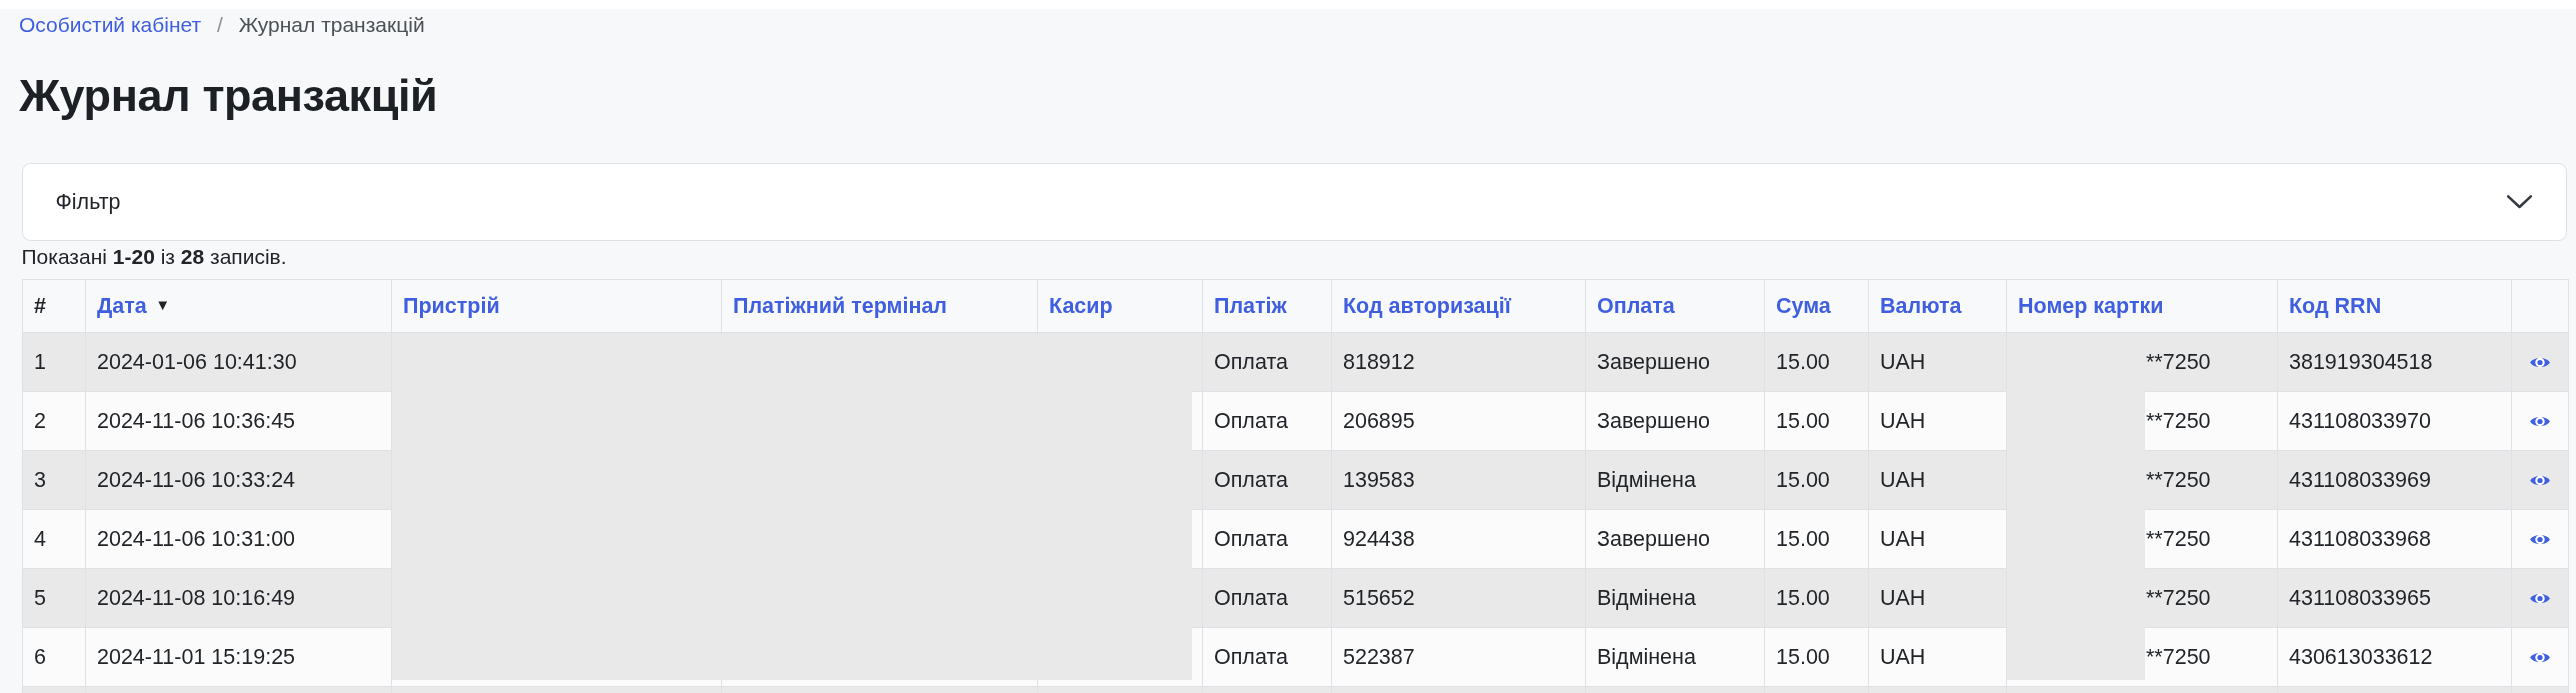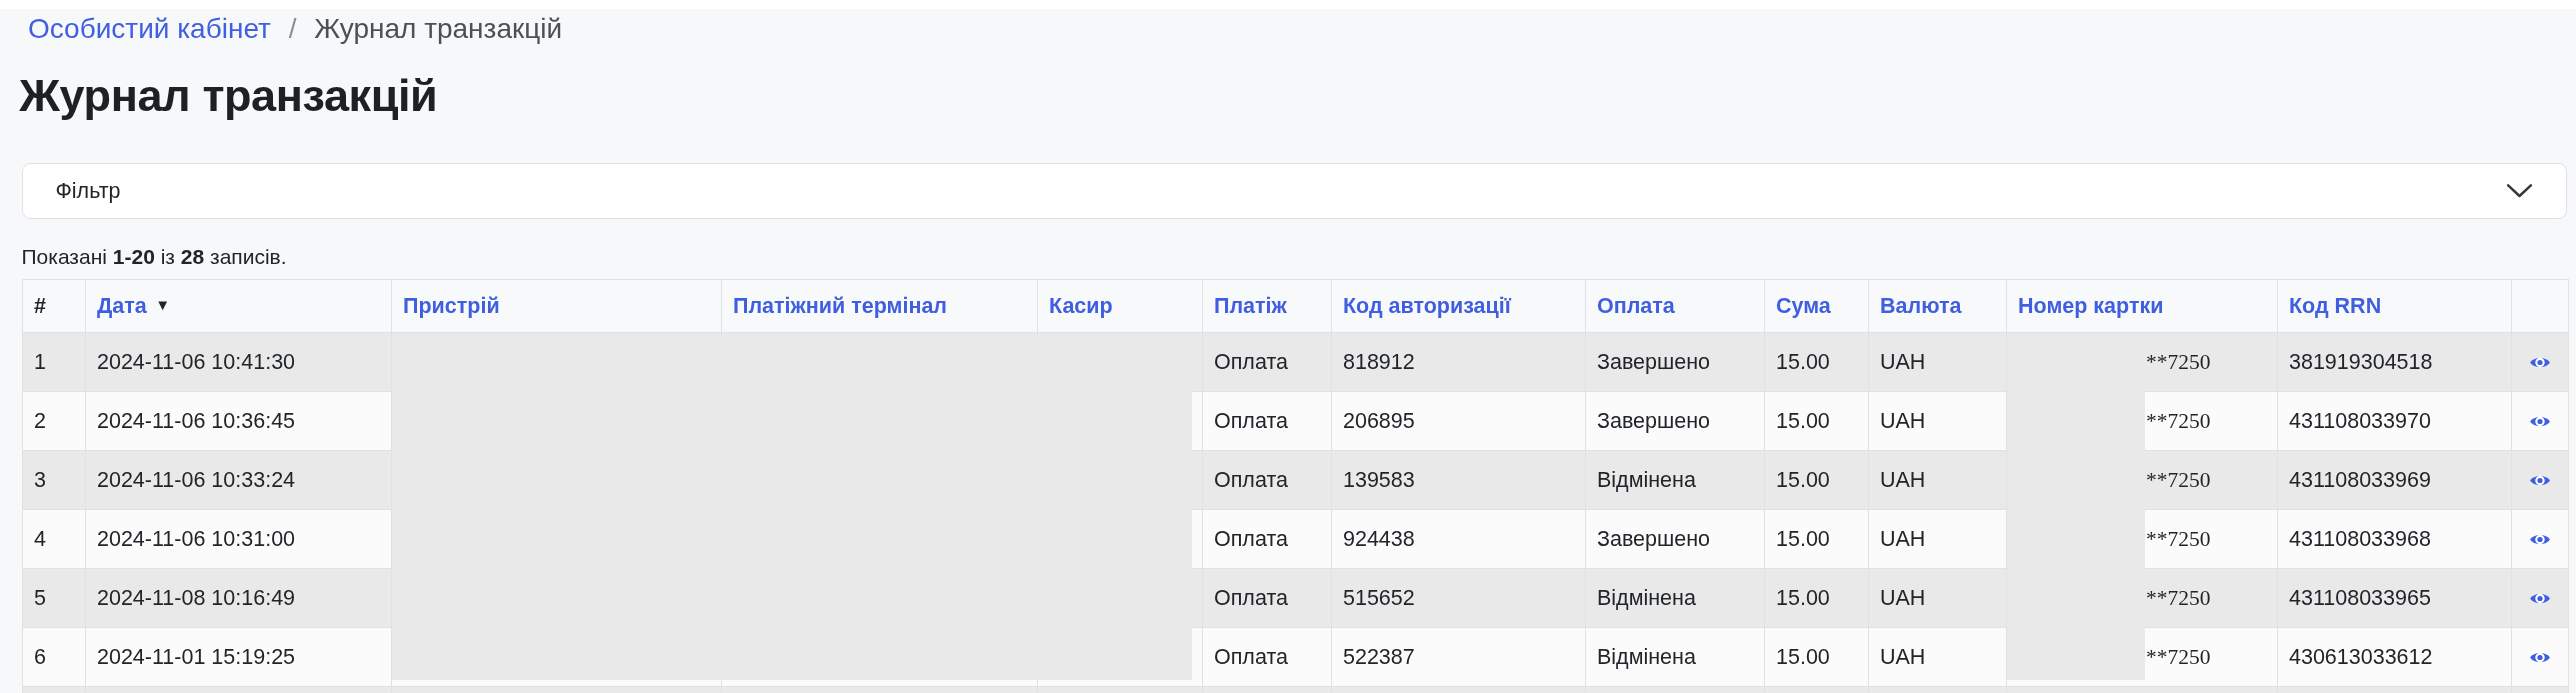--- a/index.html
+++ b/index.html
@@ -8,34 +8,34 @@
     width:2576px;height:693px;
     overflow:hidden;
     background:#f7f8f9;
     font-family:"Liberation Sans","DejaVu Sans",sans-serif;
     color:#212529;
     font-size:21.5px;
   }
   .top-strip{position:absolute;top:0;left:0;width:2576px;height:8.6px;background:#ffffff;}
 
   
-  .breadcrumb{position:absolute;top:13px;left:28px;font-size:28px;white-space:nowrap;}
+  .breadcrumb{position:absolute;top:13px;left:19px;font-size:21px;white-space:nowrap;}
   .breadcrumb a{color:#3f5fe0;text-decoration:none;cursor:pointer;}
   .breadcrumb .sep{color:#8a9097;margin:0 10px;}
   .breadcrumb .current{color:#4b5157;}
 
   
   h1.page-title{
     position:absolute;top:70px;left:19.3px;margin:0;
     font-size:45px;font-weight:700;letter-spacing:-0.4px;color:#1d2126;
   }
 
   
   .filter-box{
-    position:absolute;top:163px;left:21.5px;width:2545px;height:56px;
+    position:absolute;top:163px;left:21.5px;width:2545px;height:78px;
     box-sizing:border-box;background:#ffffff;
     border:1.4px solid #dde0e4;border-radius:8.6px;cursor:pointer;
   }
   .filter-label{position:absolute;left:33px;top:50%;transform:translateY(-50%);font-size:21.5px;color:#212529;}
   .filter-chevron{position:absolute;right:33px;top:50%;transform:translateY(-50%);}
 
   
   .summary{position:absolute;top:245px;left:21.5px;font-size:21px;color:#212529;}
   .summary b{font-weight:700;}
 
@@ -52,21 +52,21 @@
     font-size:21.5px;
   }
   .grid thead tr{height:53px;}
   .grid thead th{background:#f8f9fa;font-weight:700;color:#212529;}
   .grid thead th a{color:#3f5fe0;text-decoration:none;cursor:pointer;}
   .grid tbody tr{height:59px;}
   .grid tbody tr:nth-child(odd) td{background:#e9e9e9;}
   .grid tbody tr:nth-child(even) td{background:#fbfbfb;}
   .col-num{padding:0 8.6px;}
   .sort-caret{font-size:15px;margin-left:8.6px;color:#212529;vertical-align:2.1px;}
-  .card-text{display:inline-block;margin-left:128px;font-family:Liberation Serif, serif;}
+  .card-text{display:inline-block;margin-left:128px;}
   .eye-btn{background:none;border:none;padding:0;margin:0 auto;display:block;cursor:pointer;line-height:0;}
 
   
   .redaction{position:absolute;background:#e9e9e9;z-index:5;}
   .redaction-a{left:392px;top:335px;width:800px;height:345px;}
   .redaction-b{left:2007px;top:335px;width:138px;height:345px;}
 </style>
 </head>
 <body>
 
@@ -125,21 +125,21 @@
           <th><a href="#">Сума</a></th>
           <th><a href="#">Валюта</a></th>
           <th><a href="#">Номер картки</a></th>
           <th><a href="#">Код RRN</a></th>
           <th></th>
         </tr>
     </thead>
     <tbody id="body-rows">
         <tr>
           <td class="col-num">1</td>
-          <td>2024-11-06 10:41:30</td>
+          <td>2024-01-06 10:41:30</td>
           <td></td>
           <td></td>
           <td></td>
           <td>Оплата</td>
           <td>818912</td>
           <td>Завершено</td>
           <td>15.00</td>
           <td>UAH</td>
           <td><span class="card-text">**7250</span></td>
           <td>381919304518</td>

